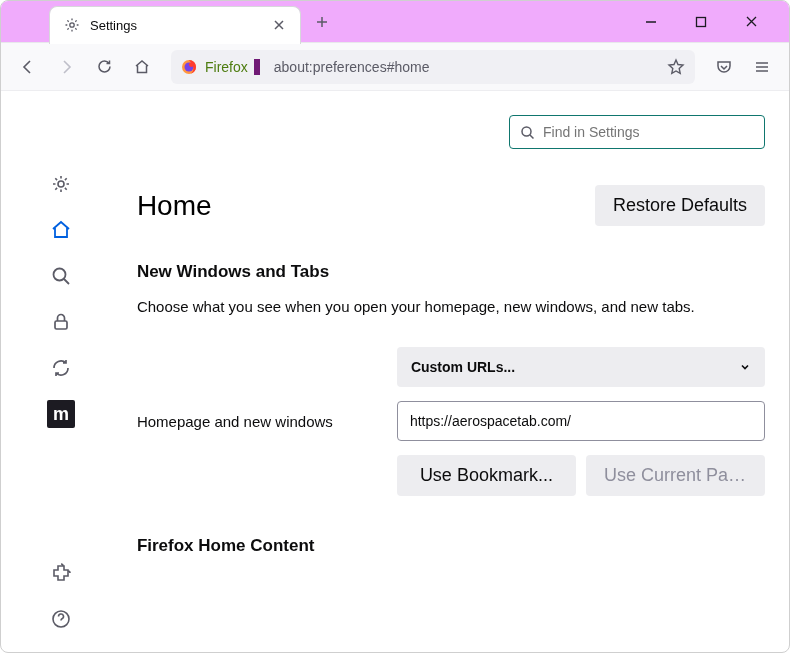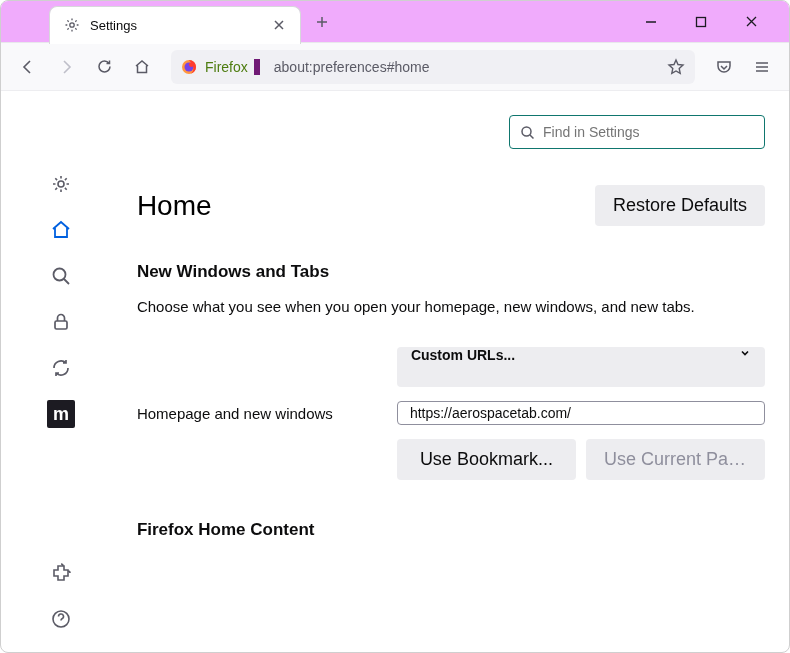--- a/index.html
+++ b/index.html
@@ -40,22 +40,22 @@
 .btn { background: #ededf0; border: none; border-radius: 4px; padding: 10px 18px; font-size: 18px; color: #0c0c0d; cursor: pointer; min-height: 40px; }
 .btn.dis { color: #8f8f9d; }
 
 .secttitle { font-size: 17px; font-weight: 700; color: #0c0c0d; margin-bottom: 14px; }
 .desc { font-size: 15px; color: #0c0c0d; margin-bottom: 30px; line-height: 1.4; }
 
 .row { display: flex; align-items: center; margin-bottom: 14px; gap: 20px; }
 .row .label { width: 240px; font-size: 15px; color: #0c0c0d; }
 .row .ctrl { flex: 1; }
 
-.select { width: 100%; height: 40px; background: #ededf0; border: none; border-radius: 4px; display: flex; align-items: flex-start; justify-content: space-between; padding: 0 14px; font-size: 14px; color: #0c0c0d; font-weight: 600; }
-.textin { width: 100%; height: 24px; border: 1px solid #8f8f9d; border-radius: 4px; padding: 0 12px; font-size: 14px; color: #0c0c0d; outline: none; }
+.select { width: 100%; height: 40px; background: #ededf0; border: none; border-radius: 4px; display: flex; align-items: center; justify-content: space-between; padding: 0 14px; font-size: 14px; color: #0c0c0d; font-weight: 600; }
+.textin { width: 100%; height: 40px; border: 1px solid #8f8f9d; border-radius: 4px; padding: 0 12px; font-size: 14px; color: #0c0c0d; outline: none; }
 .btnrow { display: flex; gap: 10px; }
 .btnrow .btn { flex: 1; white-space: nowrap; overflow: hidden; text-overflow: ellipsis; }
 
 svg { display: block; }
 </style>
 </head>
 <body>
 
 <div class="titlebar">
   <div class="tab">

